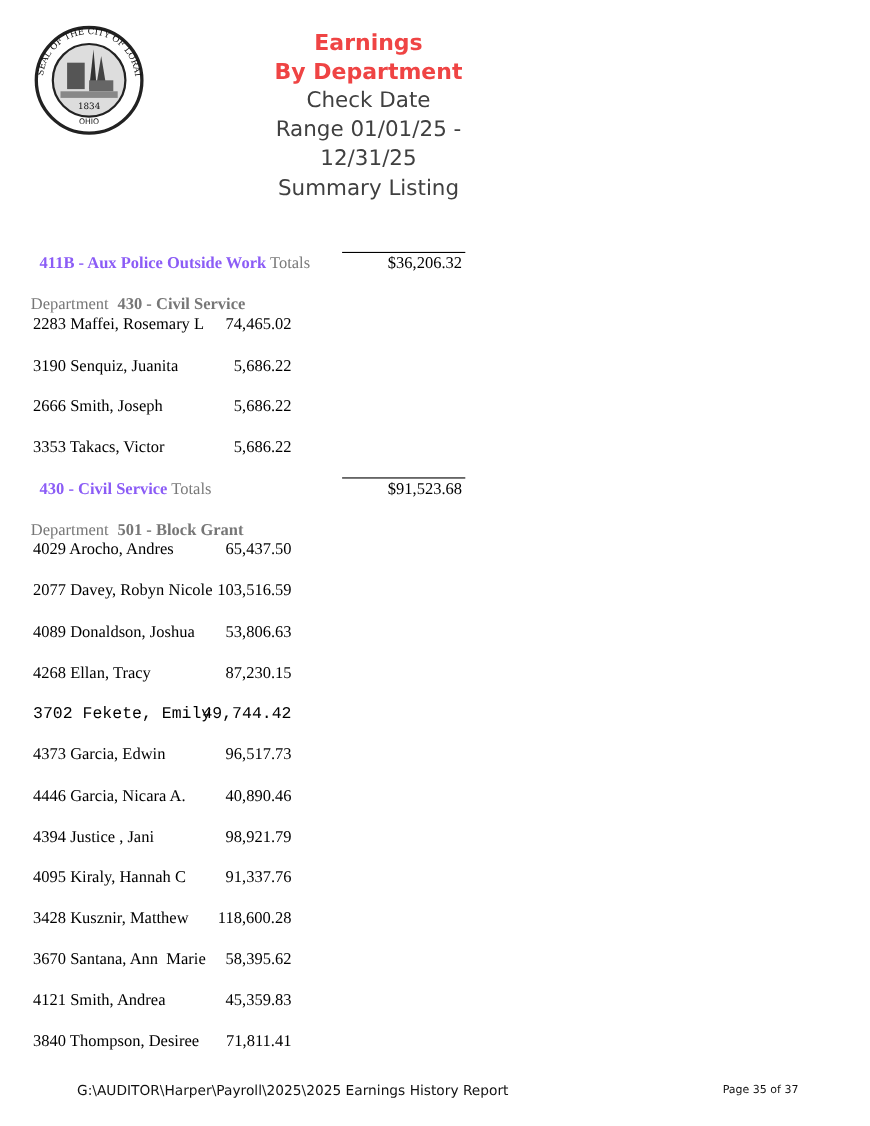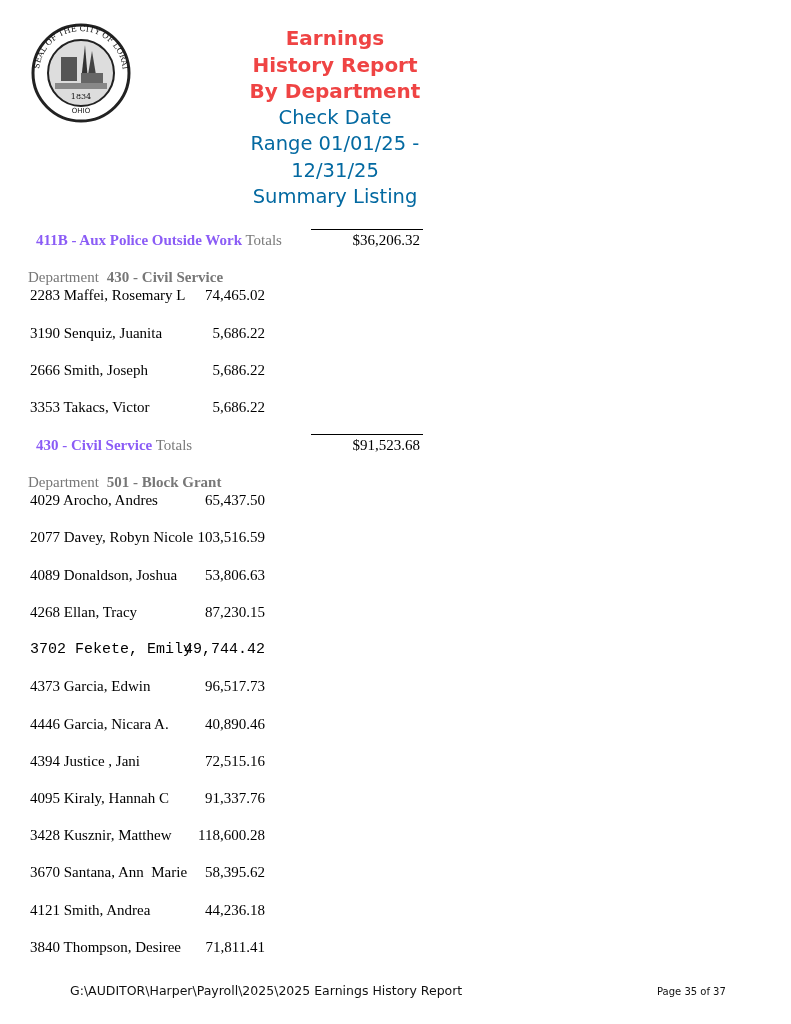--- a/index.html
+++ b/index.html
@@ -2,21 +2,21 @@
 <html><head>
 <meta charset="utf-8">
 <style>
   html, body { margin: 0; padding: 0; background: #ffffff; }
   body { width: 791px; height: 1024px; position: relative; overflow: hidden;
          font-family: "Liberation Serif", serif; color: #000; }
   .seal { position: absolute; left: 25px; top: 23px; width: 112px; height: 100px; }
   .title-block { position: absolute; left: 235px; top: 25px; width: 200px; text-align: center;
                  font-family: "DejaVu Sans", sans-serif; }
   .title-blue { color: #ef4444; font-weight: bold; font-size: 20px; line-height: 26.5px; }
-  .title-gray { color: #0369a1; font-size: 19.5px; line-height: 26.5px; }
+  .title-gray { color: #404040; font-size: 19.5px; line-height: 26.5px; }
   .row { position: absolute; left: 0; width: 636px; height: 20px; font-size: 15px; }
   .row .emp { position: absolute; left: 30px; top: 0; }
   .row .amt { position: absolute; right: 371px; top: 0; text-align: right; }
   .dept-head { position: absolute; left: 28px; font-size: 15px; color: #777; text-align: right; }
   .dept-head b { margin-left: 8px; }
   .total { position: absolute; left: 0; width: 791px; font-size: 15px; }
   .total .lbl { position: absolute; left: 36px; color: #7a7a7a; }
   .total .lbl b { color: #8b5cf6; }
   .total .amt { position: absolute; right: 371px; text-align: right; color: #000; }
   .rule { position: absolute; left: 311px; width: 112px; height: 0; border-top: 1.5px solid #000; }
@@ -35,21 +35,20 @@
   <rect x="56" y="50" width="22" height="10" fill="#666"></rect>
   <rect x="30" y="60" width="52" height="6" fill="#888"></rect>
   <text x="56" y="76" font-size="8" text-anchor="middle" font-family="DejaVu Serif, serif" fill="#111">1834</text>
   <text x="56" y="90" font-size="7" text-anchor="middle" font-family="DejaVu Sans, sans-serif" fill="#111">OHIO</text>
   <path id="arc" d="M 14 50 A 42 42 0 0 1 98 50" fill="none"></path>
   <text font-size="8" font-family="DejaVu Serif, serif" fill="#111"><textPath href="#arc" startOffset="4">SEAL OF THE CITY OF LORAIN</textPath></text>
 </svg>
 
 <div class="title-block">
   <div class="title-blue">Earnings</div>
-  <div class="title-blue">History Report</div>
   <div class="title-blue">By Department</div>
   <div class="title-gray">Check Date</div>
   <div class="title-gray">Range 01/01/25 -</div>
   <div class="title-gray">12/31/25</div>
   <div class="title-gray">Summary Listing</div>
 </div>
 
 <div class="rule" style="top:229px;"></div>
 <div class="total" style="top:232px;">
   <span class="lbl"><b>411B - Aux Police Outside Work</b> <span>Totals</span></span>
@@ -107,37 +106,37 @@
 <div class="row" style="top:678px;">
   <span class="emp"><span>4373</span> <span>Garcia, Edwin</span></span>
   <span class="amt">96,517.73</span>
 </div>
 <div class="row" style="top:716px;">
   <span class="emp"><span>4446</span> <span>Garcia, Nicara A.</span></span>
   <span class="amt">40,890.46</span>
 </div>
 <div class="row" style="top:753px;">
   <span class="emp"><span>4394</span> <span>Justice , Jani</span></span>
-  <span class="amt">72,515.16</span>
+  <span class="amt">98,921.79</span>
 </div>
 <div class="row" style="top:790px;">
   <span class="emp"><span>4095</span> <span>Kiraly, Hannah C</span></span>
   <span class="amt">91,337.76</span>
 </div>
 <div class="row" style="top:827px;">
   <span class="emp"><span>3428</span> <span>Kusznir, Matthew</span></span>
   <span class="amt">118,600.28</span>
 </div>
 <div class="row" style="top:864px;">
   <span class="emp" style="white-space:pre;"><span>3670</span> <span>Santana, Ann  Marie</span></span>
   <span class="amt">58,395.62</span>
 </div>
 <div class="row" style="top:902px;">
   <span class="emp"><span>4121</span> <span>Smith, Andrea</span></span>
-  <span class="amt">44,236.18</span>
+  <span class="amt">45,359.83</span>
 </div>
 <div class="row" style="top:939px;">
   <span class="emp"><span>3840</span> <span>Thompson, Desiree</span></span>
   <span class="amt">71,811.41</span>
 </div>
 
 <div class="footer-path">G:\AUDITOR\Harper\Payroll\2025\2025 Earnings History Report</div>
 <div class="footer-page">Page 35 of 37</div>
 
 </body></html>

